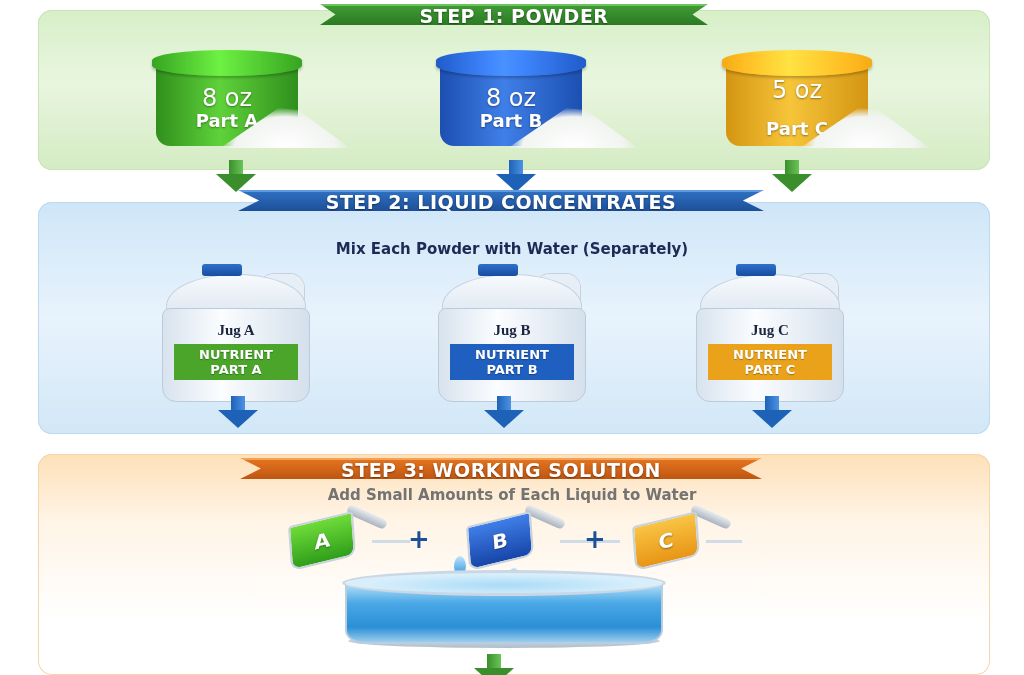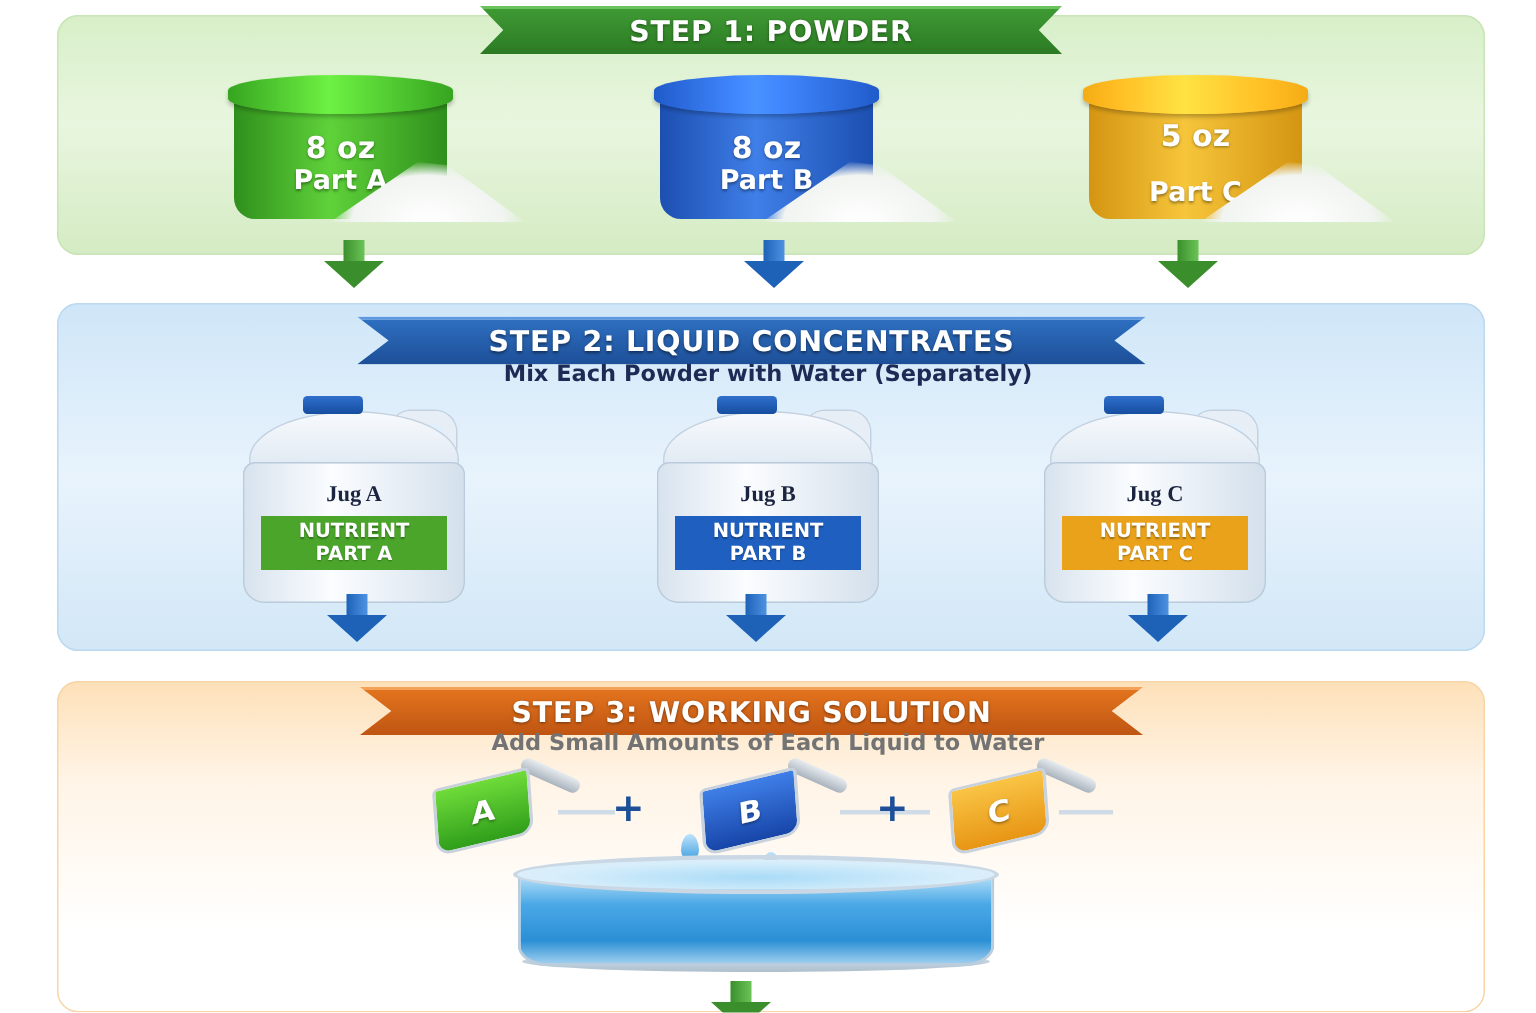--- a/index.html
+++ b/index.html
@@ -10,41 +10,41 @@
   .panel-1 { left: 38px; top: 10px; width: 952px; height: 160px;
     background: linear-gradient(180deg, #d7efc8 0%, #e9f6df 45%, #d4ebc3 100%);
     box-shadow: inset 0 0 0 1px #c9e4b6; }
   .panel-2 { left: 38px; top: 202px; width: 952px; height: 232px;
     background: linear-gradient(180deg, #cfe6f8 0%, #e8f3fc 50%, #d2e7f7 100%);
     box-shadow: inset 0 0 0 1px #bcd9f0; }
   .panel-3 { left: 38px; top: 454px; width: 952px; height: 221px;
     background: linear-gradient(180deg, #fde0b8 0%, #fff4e6 30%, #ffffff 75%);
     box-shadow: inset 0 0 0 1px #f7d5a8; }
 
-  .ribbon { position: absolute; height: 32px; display: flex; align-items: center; justify-content: center;
+  .ribbon { position: absolute; height: 21px; display: flex; align-items: center; justify-content: center;
     color: #ffffff; font-weight: bold; font-size: 19px; letter-spacing: 0.5px;
     text-shadow: 0 1px 2px rgba(0,0,0,0.45);
     clip-path: polygon(0 0, 100% 0, 96% 50%, 100% 100%, 0 100%, 4% 50%); }
   .ribbon-1 { left: 320px; top: 4px; width: 388px; background: linear-gradient(180deg, #3e9a33, #2c7a24); border-top: 2px solid #6cc35d; }
-  .ribbon-2 { left: 238px; top: 211px; width: 526px; background: linear-gradient(180deg, #2e6fc0, #1d4f98); border-top: 2px solid #5e9ae0; }
+  .ribbon-2 { left: 238px; top: 190px; width: 526px; background: linear-gradient(180deg, #2e6fc0, #1d4f98); border-top: 2px solid #5e9ae0; }
   .ribbon-3 { left: 240px; top: 446px; width: 522px; background: linear-gradient(180deg, #e2731e, #bf5512); border-top: 2px solid #f4a15a; margin-top: 12px; }
 
   .subtitle { position: absolute; font-weight: bold; font-size: 15px; width: 100%; text-align: center; left: 0; }
   .subtitle-2 { top: 240px; color: #1c2b55; }
   .subtitle-3 { top: 486px; color: #737373; }
 
   
   .tub { position: absolute; width: 142px; height: 88px; top: 58px; border-radius: 6px 6px 14px 14px;
     display: flex; flex-direction: column; align-items: center; justify-content: center; padding-top: 12px; }
   .tub::before { content: ""; position: absolute; left: -4px; right: -4px; top: -8px; height: 26px; border-radius: 50% / 40%;
     background: inherit; filter: brightness(1.15); box-shadow: 0 2px 3px rgba(0,0,0,0.25); }
   .tub-a { left: 156px; background: linear-gradient(90deg, #2f8f1c, #5fd23a 45%, #2f8f1c); }
   .tub-b { left: 440px; background: linear-gradient(90deg, #1c4fb0, #3f7fe8 45%, #1c4fb0); }
   .tub-c { left: 726px; background: linear-gradient(90deg, #d49512, #f6c53a 45%, #d49512); gap: 16px; }
-  .tub-amount { position: relative; color: #fff; font-weight: bold; font-size: 20px; line-height: 26px; text-shadow: 0 1px 2px rgba(0,0,0,0.4); }
+  .tub-amount { position: relative; color: #fff; font-weight: normal; font-size: 24px; line-height: 26px; text-shadow: 0 1px 2px rgba(0,0,0,0.4); }
   .tub-label { position: relative; color: #fff; font-weight: bold; font-size: 18px; line-height: 20px; text-shadow: 0 1px 2px rgba(0,0,0,0.4); }
 
   .powder { position: absolute; width: 130px; height: 40px; top: 108px;
     background: radial-gradient(ellipse at 50% 100%, #ffffff 0%, #f1f4f1 55%, rgba(255,255,255,0) 72%);
     clip-path: polygon(0 100%, 45% 0, 60% 5%, 100% 100%); }
   .powder-a { left: 220px; } .powder-b { left: 508px; } .powder-c { left: 800px; }
 
   
   .arrow { position: absolute; width: 40px; height: 32px; }
   .arrow .shaft { position: absolute; left: 13px; top: 0; width: 14px; height: 16px; }

